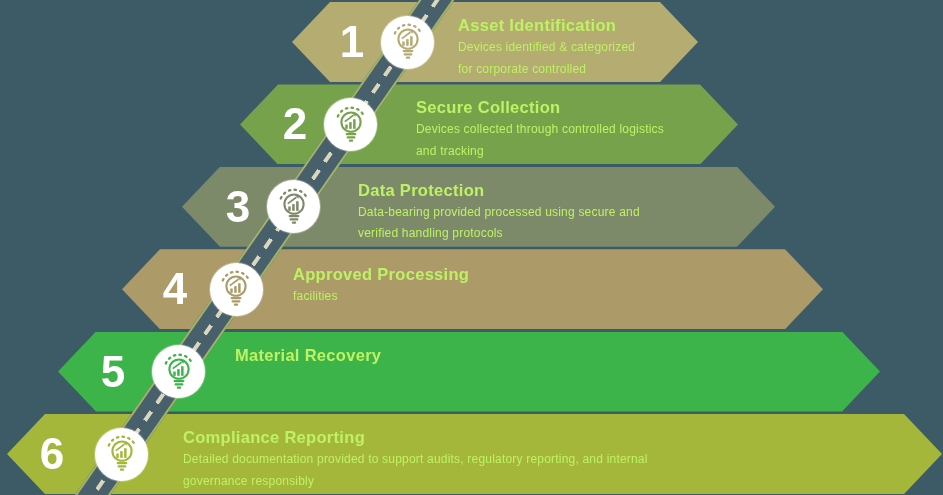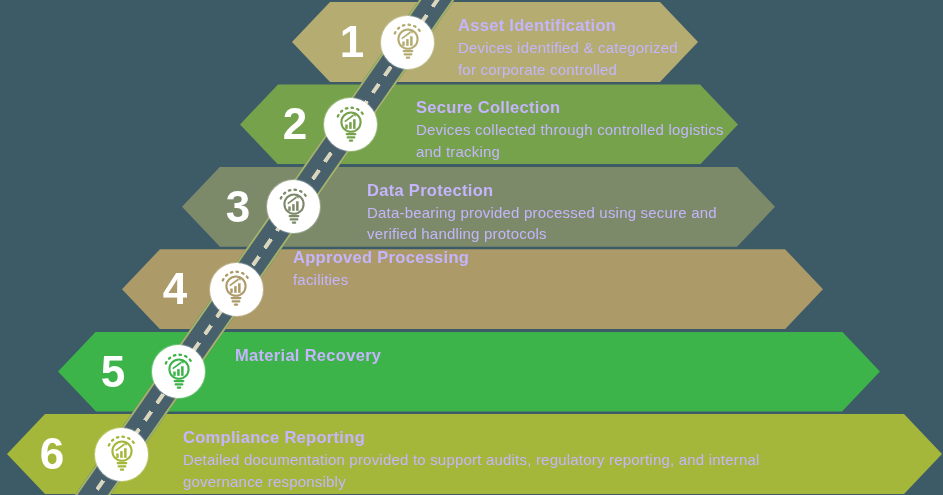--- a/index.html
+++ b/index.html
@@ -22,23 +22,23 @@
   .road-line{position:absolute;left:50%;top:0;bottom:0;width:4px;transform:translateX(-50%);
         background:repeating-linear-gradient(to bottom, var(--dash) 0 11px, transparent 11px 21px);}
 
   
   .num{position:absolute;width:80px;height:62px;line-height:62px;text-align:center;
        color:#fff;font-size:44px;font-weight:bold;}
   .circle{position:absolute;width:53px;height:53px;border-radius:50%;background:#fff;
        display:flex;align-items:center;justify-content:center;
        box-shadow:0 0 0 1px rgba(255,255,255,.25);}
   .circle svg{width:46px;height:46px;}
-  .txt{position:absolute;color:#c4b5fd;}
+  .txt{position:absolute;color:#bef264;}
   .title{font-size:16.5px;font-weight:bold;letter-spacing:.3px;line-height:24px;white-space:nowrap;}
-  .desc{font-size:15px;line-height:21.5px;letter-spacing:.2px;}
+  .desc{font-size:12px;line-height:21.5px;letter-spacing:.2px;}
   .desc span{display:block;white-space:nowrap;}
 </style>
 </head>
 <body>
 
 <div class="stage">
 
   <div class="band band1" style="background-color: rgb(181, 172, 113);"></div>
   <div class="band band2" style="background-color: rgb(118, 162, 76);"></div>
   <div class="band band3" style="background-color: rgb(125, 138, 106);"></div>
@@ -98,42 +98,42 @@
       <path d="M10.2 15.1 A15 15 0 0 1 37.8 15.1" stroke="currentColor" stroke-width="2.4" stroke-linecap="round" stroke-dasharray="1.6 4.4"></path>
       <circle cx="24" cy="21" r="10" stroke="currentColor" stroke-width="2.2"></circle>
       <rect x="18" y="23.5" width="2.6" height="4.5" fill="currentColor"></rect>
       <rect x="22.1" y="21" width="2.6" height="7" fill="currentColor"></rect>
       <rect x="26.2" y="18" width="2.6" height="10" fill="currentColor"></rect>
       <path d="M17.5 20.5 L26.5 13.8" stroke="currentColor" stroke-width="1.8"></path>
       <path d="M25.6 12 L29.8 11.4 L28.4 15.4 Z" fill="currentColor"></path>
       <path d="M19.5 33.5 H28.5 M20.5 37 H27.5 M22.8 40.4 H25.2" stroke="currentColor" stroke-width="2.3" stroke-linecap="round"></path>
     </svg>
   </div>
-  <div class="txt" style="left:367px;top:177.8px">
+  <div class="txt" style="left:358px;top:177.8px">
     <div class="title">Data Protection</div>
     <div class="desc">
       <span>Data-bearing provided processed using secure and</span>
       <span>verified handling protocols</span>
     </div>
   </div>
 
   <div class="num" style="left:135px;top:258px">4</div>
   <div class="circle" style="left: 209.5px; top: 262.7px; color: rgb(172, 154, 105);">
     <svg viewBox="0 0 48 48" fill="none">
       <path d="M10.2 15.1 A15 15 0 0 1 37.8 15.1" stroke="currentColor" stroke-width="2.4" stroke-linecap="round" stroke-dasharray="1.6 4.4"></path>
       <circle cx="24" cy="21" r="10" stroke="currentColor" stroke-width="2.2"></circle>
       <rect x="18" y="23.5" width="2.6" height="4.5" fill="currentColor"></rect>
       <rect x="22.1" y="21" width="2.6" height="7" fill="currentColor"></rect>
       <rect x="26.2" y="18" width="2.6" height="10" fill="currentColor"></rect>
       <path d="M17.5 20.5 L26.5 13.8" stroke="currentColor" stroke-width="1.8"></path>
       <path d="M25.6 12 L29.8 11.4 L28.4 15.4 Z" fill="currentColor"></path>
       <path d="M19.5 33.5 H28.5 M20.5 37 H27.5 M22.8 40.4 H25.2" stroke="currentColor" stroke-width="2.3" stroke-linecap="round"></path>
     </svg>
   </div>
-  <div class="txt" style="left:293px;top:245px">
+  <div class="txt" style="left:293px;top:262px">
     <div class="title">Approved Processing</div>
     <div class="desc">
       <span>facilities</span>
     </div>
   </div>
 
   <div class="num" style="left:73px;top:341px">5</div>
   <div class="circle" style="left: 152px; top: 345px; color: rgb(60, 180, 74);">
     <svg viewBox="0 0 48 48" fill="none">
       <path d="M10.2 15.1 A15 15 0 0 1 37.8 15.1" stroke="currentColor" stroke-width="2.4" stroke-linecap="round" stroke-dasharray="1.6 4.4"></path>

